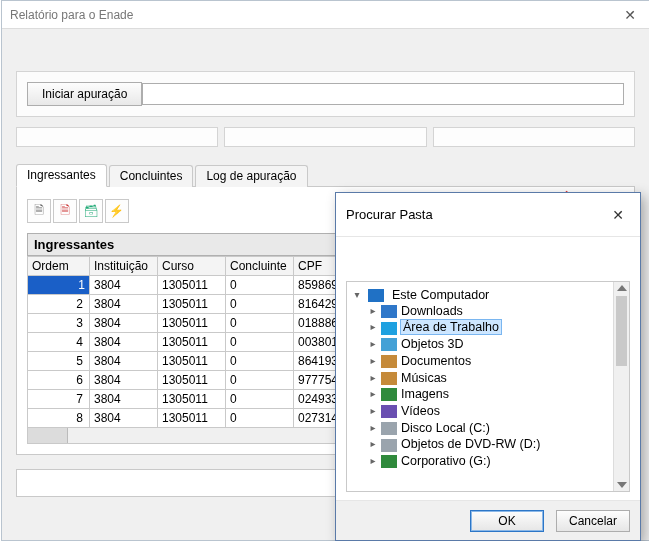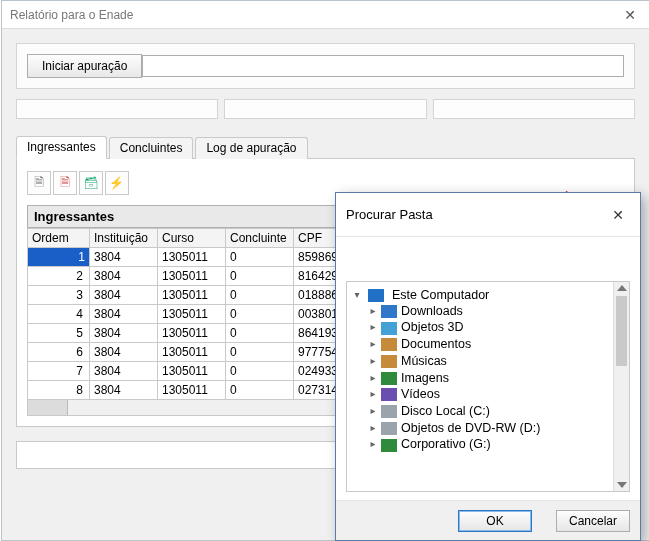--- a/index.html
+++ b/index.html
@@ -37,20 +37,21 @@
     font-size: 14px; color:#555;
   }
   .toolbar-zone {
     padding: 14px 14px 6px 14px;
   }
   .toolbar-row {
     display: flex; align-items:center; 
     border: 1px solid #d4d4d4;
     background:#fcfcfc;
     padding: 10px 10px;
+    margin-top: 28px;
   }
   .btn-raised {
     border: 1px solid #adadad;
     background: linear-gradient(#fdfdfd,#e8e8e8);
     padding: 4px 14px;
     font-size: 12px;
     cursor: pointer;
   }
   .long-field {
     flex: 1 1 auto;
@@ -241,21 +242,21 @@
   .sel-node .lbl {
     background:#cde6ff;
     outline:1px solid #7ab6f0;
     padding: 0 2px;
   }
   .dlg-btnrow {
     height:40px;
     border-top:1px solid #e6e6e6;
     background:#f0f0f0;
     display:flex; justify-content:flex-end; align-items:center;
-    padding:0 10px; gap:24px;
+    padding:0 10px; gap:12px;
   }
   .dlg-btn {
     min-width:74px; padding:3px 12px;
     border:1px solid #adadad;
     background:linear-gradient(#fdfdfd,#e6e6e6);
     font-size:12px; cursor:pointer;
   }
   .dlg-btn.primary {
     border:1px solid #2c76c7;
     box-shadow: 0 0 0 1px #8bb8e8 inset;
@@ -407,20 +408,21 @@
   </div>
   <div class="dlg-blank"></div>
   <div class="tree-wrap">
     <ul class="tree">
       <li class="tree-node">
         <span class="twisty">▾</span>
         <span class="node-icon" style="background:#2071c5"></span>
         <span class="lbl">Este Computador</span>
         <ul id="tree-children">
             <li class="tree-node"><span class="twisty">▸</span><span class="node-icon" style="background: rgb(47, 119, 201);"></span><span class="lbl">Downloads</span></li>
+            <li class="tree-node sel-node"><span class="twisty">▸</span><span class="node-icon" style="background: rgb(31, 161, 224);"></span><span class="lbl">Área de Trabalho</span></li>
             <li class="tree-node"><span class="twisty">▸</span><span class="node-icon" style="background: rgb(68, 161, 214);"></span><span class="lbl">Objetos 3D</span></li>
             <li class="tree-node"><span class="twisty">▸</span><span class="node-icon" style="background: rgb(197, 138, 58);"></span><span class="lbl">Documentos</span></li>
             <li class="tree-node"><span class="twisty">▸</span><span class="node-icon" style="background: rgb(197, 138, 58);"></span><span class="lbl">Músicas</span></li>
             <li class="tree-node"><span class="twisty">▸</span><span class="node-icon" style="background: rgb(47, 138, 60);"></span><span class="lbl">Imagens</span></li>
             <li class="tree-node"><span class="twisty">▸</span><span class="node-icon" style="background: rgb(106, 79, 177);"></span><span class="lbl">Vídeos</span></li>
             <li class="tree-node"><span class="twisty">▸</span><span class="node-icon" style="background: rgb(154, 164, 173);"></span><span class="lbl">Disco Local (C:)</span></li>
             <li class="tree-node"><span class="twisty">▸</span><span class="node-icon" style="background: rgb(154, 164, 173);"></span><span class="lbl">Objetos de DVD-RW (D:)</span></li>
             <li class="tree-node"><span class="twisty">▸</span><span class="node-icon" style="background: rgb(47, 138, 60);"></span><span class="lbl">Corporativo (G:)</span></li>
           </ul>
       </li>

